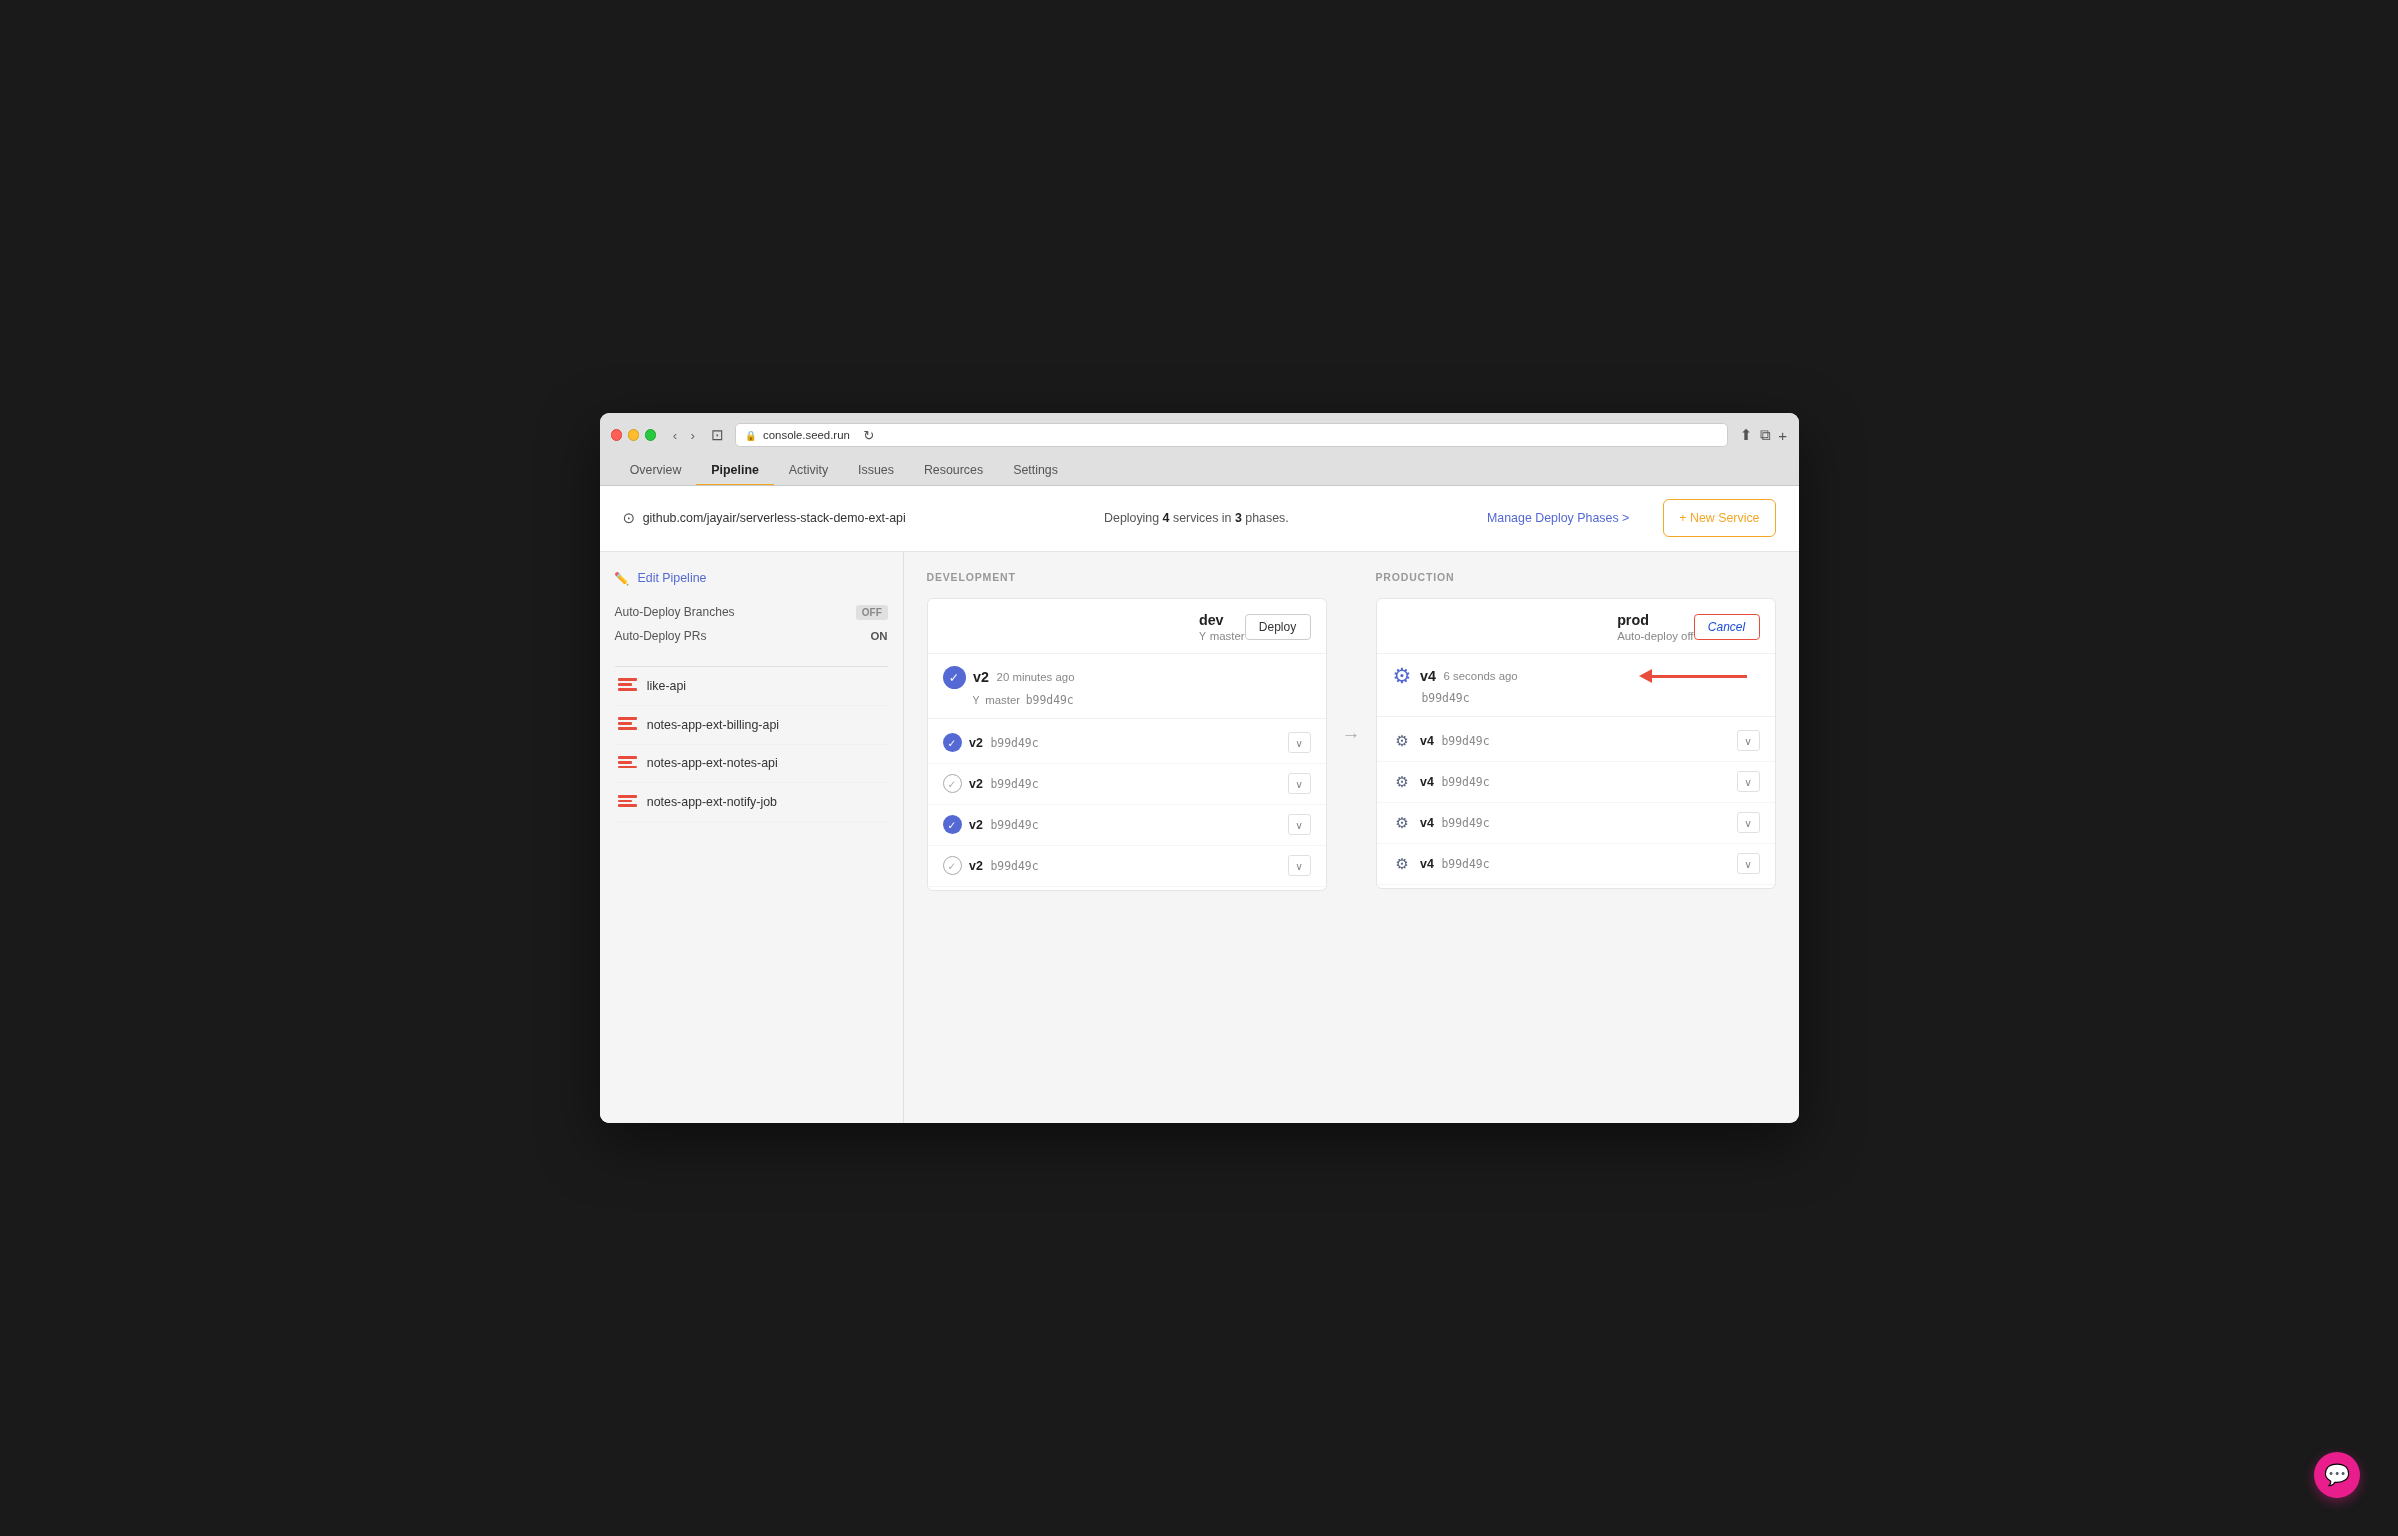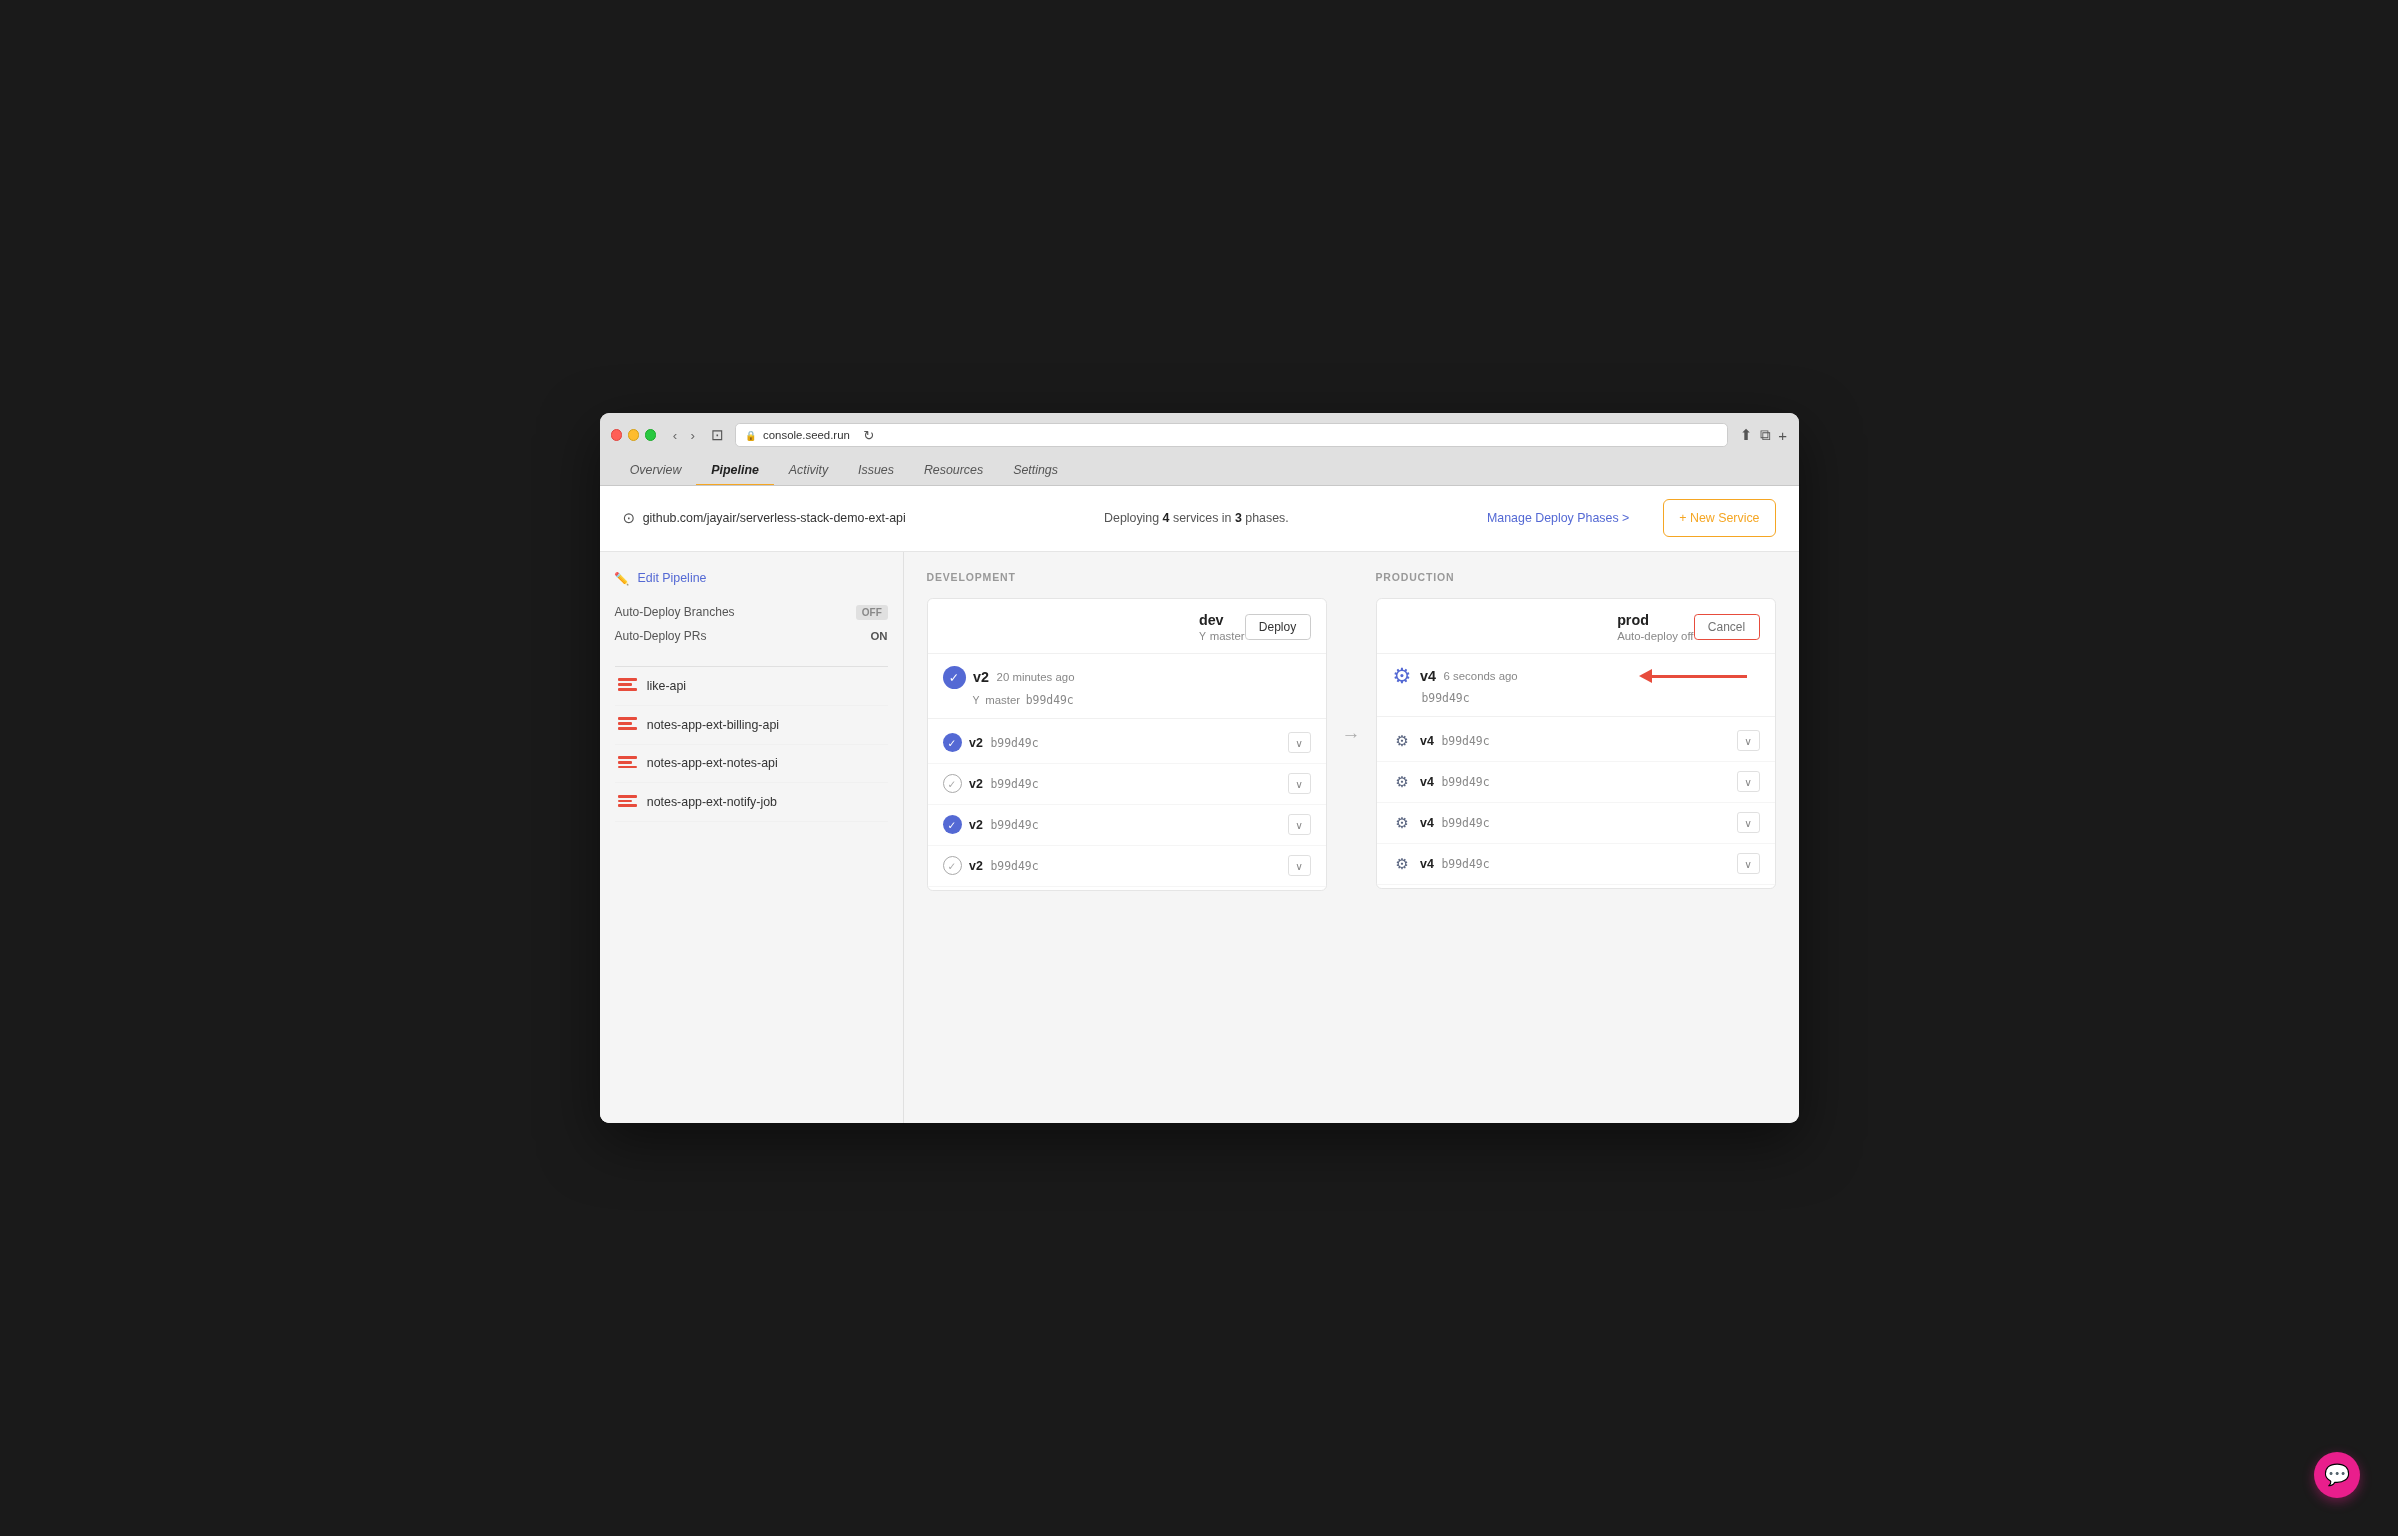--- a/index.html
+++ b/index.html
@@ -94,21 +94,20 @@
       border: none;
       font-size: 15px;
       color: #555;
       cursor: pointer;
     }
     .nav-tabs {
       display: flex;
       gap: 0;
       padding: 0 3.8px;
       margin-top: 5.7px;
-      font-style: italic;
     }
     .nav-tab {
       padding: 7.6px 15px;
       font-size: 12.4px;
       color: #555;
       cursor: pointer;
       border-bottom: 1.9px solid transparent;
       text-decoration: none;
     }
     .nav-tab.active {
@@ -304,22 +303,23 @@
       font-size: 12px;
       color: #333;
       cursor: pointer;
     }
     .cancel-btn {
       background: white;
       border: 1.4px solid #e74c3c;
       padding: 4.8px 13.3px;
       border-radius: 3.8px;
       font-size: 12px;
-      color: #737373;
-      cursor: pointer;
+      color: #1d4ed8;
+      cursor: pointer;
+      font-style: italic;
     }
 
     
     .deploy-status {
       padding: 11.4px 15px;
       border-bottom: 1px solid #f0f0f0;
     }
     .deploy-status-row {
       display: flex;
       align-items: center;

